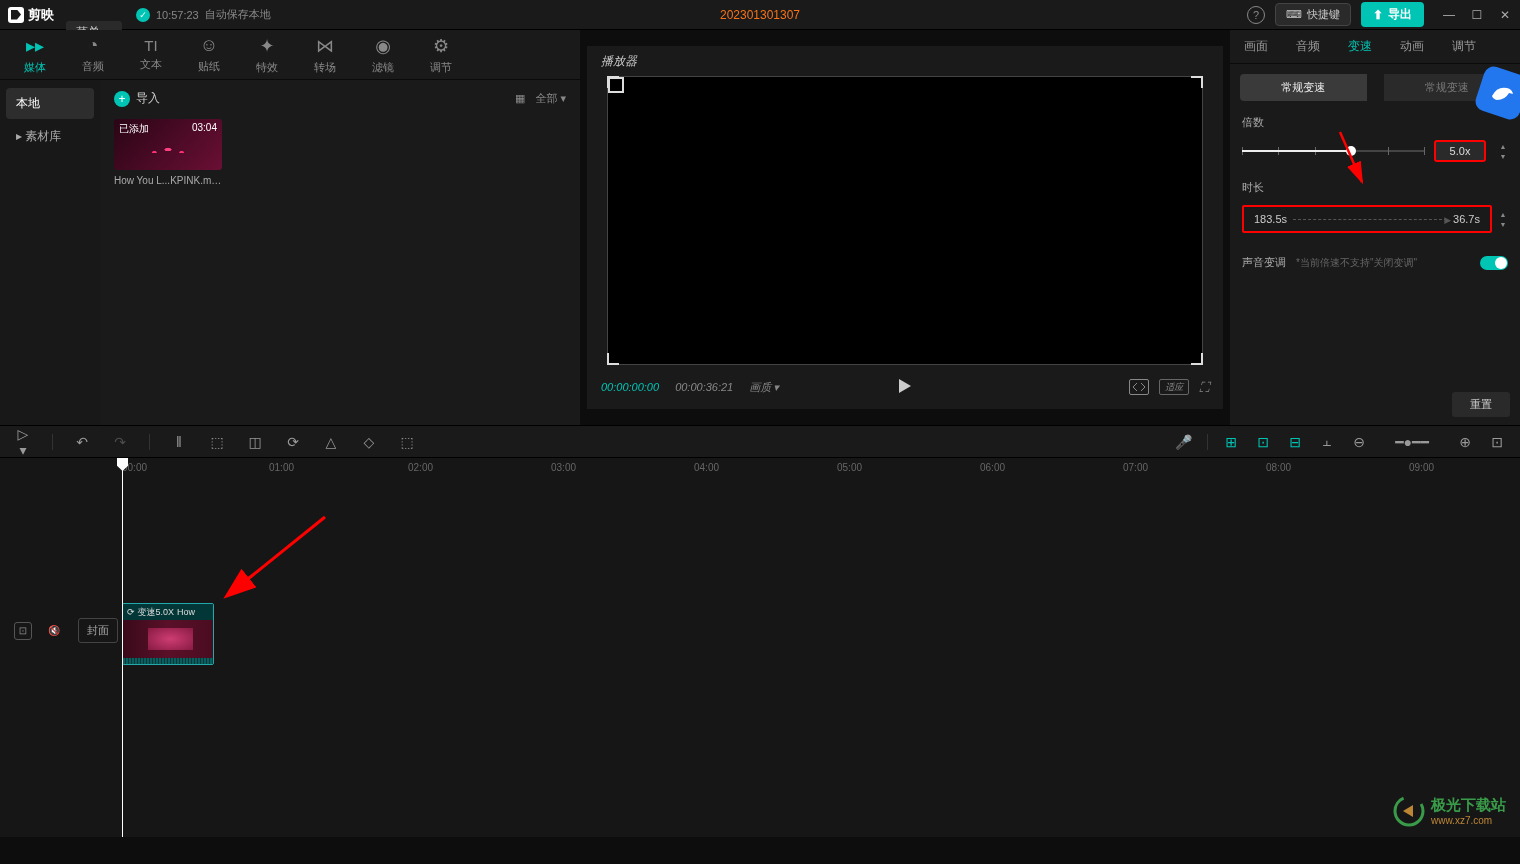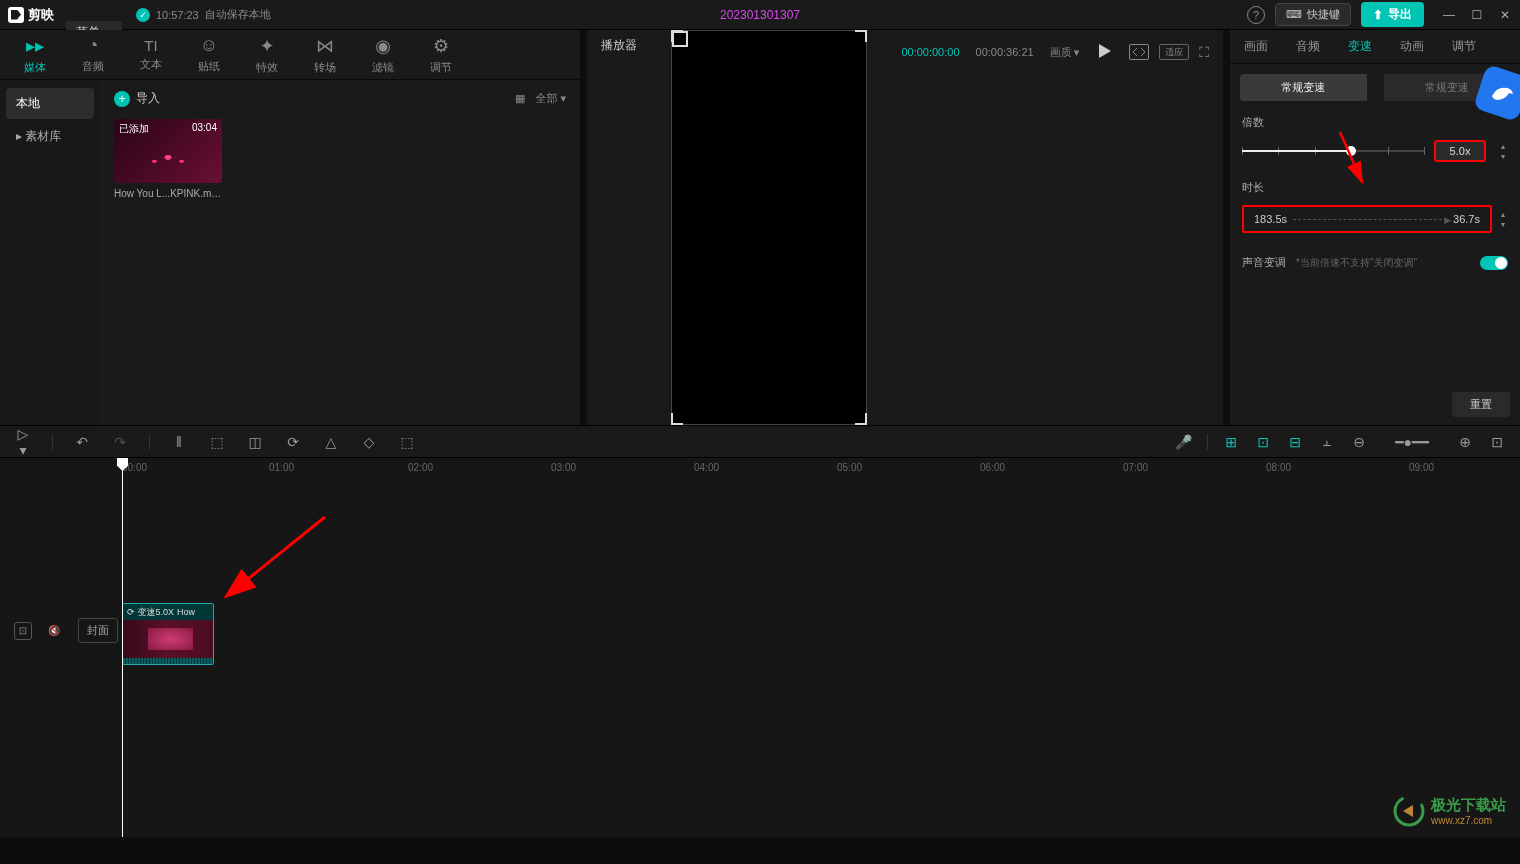--- a/index.html
+++ b/index.html
@@ -6,21 +6,21 @@
 body { background: #0d0d0d; color: #ccc; font-size: 12px; width: 1520px; height: 864px; overflow: hidden; position: relative; }
 
 
 .topbar { height: 30px; background: #1a1a1a; display: flex; align-items: center; padding: 0 8px; border-bottom: 1px solid #000; }
 .logo { display: flex; align-items: center; gap: 4px; margin-right: 12px; color: #fff; font-size: 13px; font-weight: bold; }
 .logo-icon { width: 16px; height: 16px; background: #fff; border-radius: 3px; position: relative; }
 .logo-icon::after { content: ''; position: absolute; left: 3px; top: 3px; width: 10px; height: 10px; background: #1a1a1a; clip-path: polygon(0 0, 60% 0, 100% 50%, 60% 100%, 0 100%); }
 .menu-btn { background: #2a2a2a; padding: 3px 10px; border-radius: 3px; display: flex; align-items: center; gap: 4px; cursor: pointer; margin-top: 36px; }
 .save-status { display: flex; align-items: center; gap: 6px; margin-left: 14px; color: #888; font-size: 11px; }
 .save-check { width: 14px; height: 14px; background: #00c4b4; border-radius: 50%; display: flex; align-items: center; justify-content: center; color: #fff; font-size: 9px; }
-.proj-title { position: absolute; left: 50%; transform: translateX(-50%); color: #d946ef; font-size: 12px; }
+.proj-title { position: absolute; left: 50%; transform: translateX(-50%); color: #f97316; font-size: 12px; }
 .topbar-right { margin-left: auto; display: flex; align-items: center; gap: 10px; }
 .help-circle { width: 18px; height: 18px; border: 1.5px solid #888; border-radius: 50%; display: flex; align-items: center; justify-content: center; font-size: 11px; color: #888; cursor: pointer; }
 .shortcut-btn { background: #2a2a2a; border: 1px solid #444; padding: 3px 10px; border-radius: 4px; display: flex; align-items: center; gap: 5px; cursor: pointer; font-size: 11px; }
 .export-btn { background: #00c4b4; color: #fff; padding: 4px 12px; border-radius: 4px; display: flex; align-items: center; gap: 5px; cursor: pointer; font-size: 12px; font-weight: bold; }
 .win-btns { display: flex; gap: 14px; margin-left: 8px; }
 .win-btn { width: 14px; height: 14px; color: #aaa; cursor: pointer; display: flex; align-items: center; justify-content: center; }
 
 
 .main { display: flex; height: 395px; }
 .left-panel { width: 580px; background: #1a1a1a; display: flex; flex-direction: column; }
@@ -31,28 +31,28 @@
 .asset-body { display: flex; flex: 1; }
 .asset-sidebar { width: 100px; background: #181818; padding: 8px 6px; }
 .asset-side-item { padding: 7px 10px; border-radius: 4px; font-size: 12px; cursor: pointer; margin-bottom: 2px; color: #aaa; }
 .asset-side-item.active { background: #2d2d2d; color: #fff; }
 .asset-content { flex: 1; padding: 10px 14px; }
 .import-row { display: flex; align-items: center; justify-content: space-between; margin-bottom: 12px; }
 .import-btn { display: flex; align-items: center; gap: 6px; color: #ccc; cursor: pointer; font-size: 12px; }
 .import-plus { width: 16px; height: 16px; background: #00c4b4; border-radius: 50%; display: flex; align-items: center; justify-content: center; color: #fff; font-size: 12px; }
 .view-opts { display: flex; align-items: center; gap: 10px; color: #888; font-size: 11px; }
 .media-item { width: 108px; }
-.media-thumb { width: 108px; height: 64px; background: linear-gradient(135deg, #2a0515, #4a0a25, #6a0f35); border-radius: 3px; position: relative; overflow: hidden; }
+.media-thumb { width: 108px; height: 51px; background: linear-gradient(135deg, #2a0515, #4a0a25, #6a0f35); border-radius: 3px; position: relative; overflow: hidden; }
 .media-thumb::before { content: ''; position: absolute; left: 20px; right: 20px; top: 15px; bottom: 10px; background: radial-gradient(ellipse at 30% 70%, #ff3070 2px, transparent 3px), radial-gradient(ellipse at 50% 60%, #ff4080 3px, transparent 4px), radial-gradient(ellipse at 70% 70%, #ff3070 2px, transparent 3px); }
 .media-dur { position: absolute; top: 3px; right: 5px; color: #fff; font-size: 10px; }
 .media-added { position: absolute; top: 3px; left: 5px; color: #fff; font-size: 10px; }
 .media-name { font-size: 10px; color: #aaa; margin-top: 5px; white-space: nowrap; overflow: hidden; text-overflow: ellipsis; }
 
 
-.player-panel { flex: 1; background: #1a1a1a; margin: 0 7px; display: flex; flex-direction: row; }
+.player-panel { flex: 1; background: #1a1a1a; margin: 16px 7px; display: flex; flex-direction: column; font-style: italic; }
 .player-header { height: 30px; display: flex; align-items: center; padding: 0 14px; font-size: 12px; color: #ccc; }
 .player-viewport { flex: 1; background: #000; margin: 0 20px; position: relative; border: 1px solid #444; }
 .player-viewport::before, .player-viewport::after { content: ''; position: absolute; width: 12px; height: 12px; border: 2px solid #ddd; }
 .vp-tl { top: -1px; left: -1px; border-right: none; border-bottom: none; }
 .player-controls { height: 44px; display: flex; align-items: center; padding: 0 14px; gap: 16px; }
 .time-cur { color: #00c4b4; font-size: 11px; }
 .time-tot { color: #888; font-size: 11px; }
 .quality { color: #888; font-size: 11px; display: flex; align-items: center; gap: 2px; }
 .play-btn { margin: 0 auto; color: #ccc; cursor: pointer; }
 .pc-right { margin-left: auto; display: flex; gap: 10px; align-items: center; }

